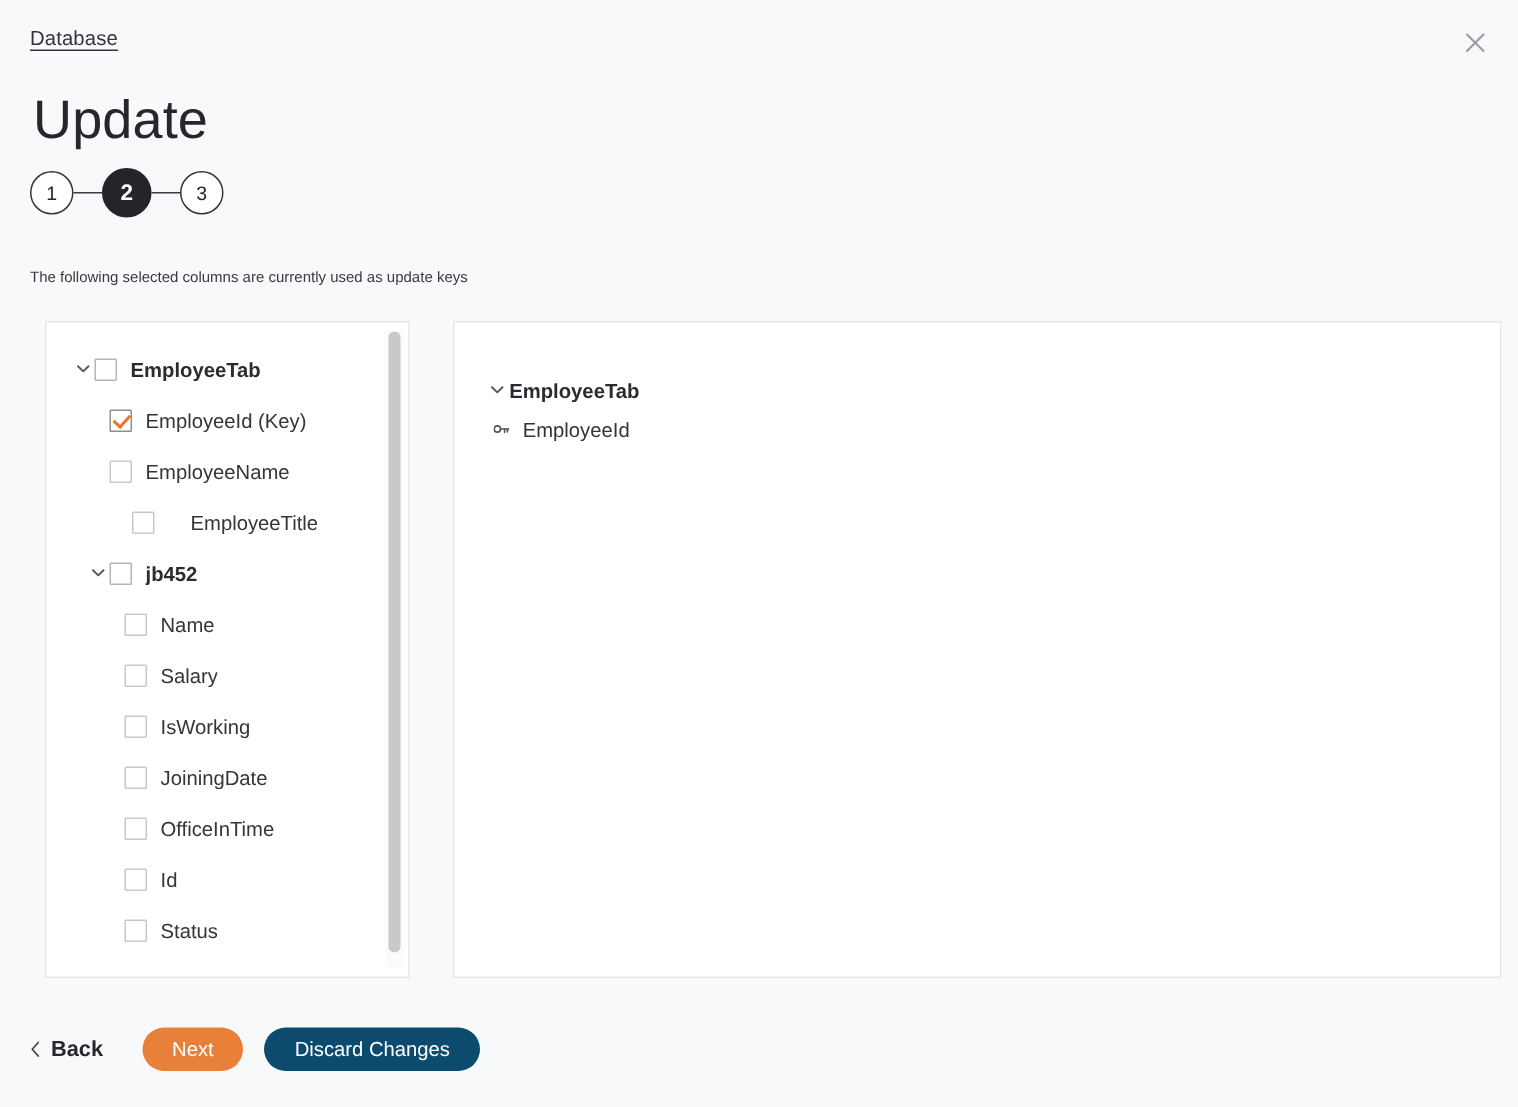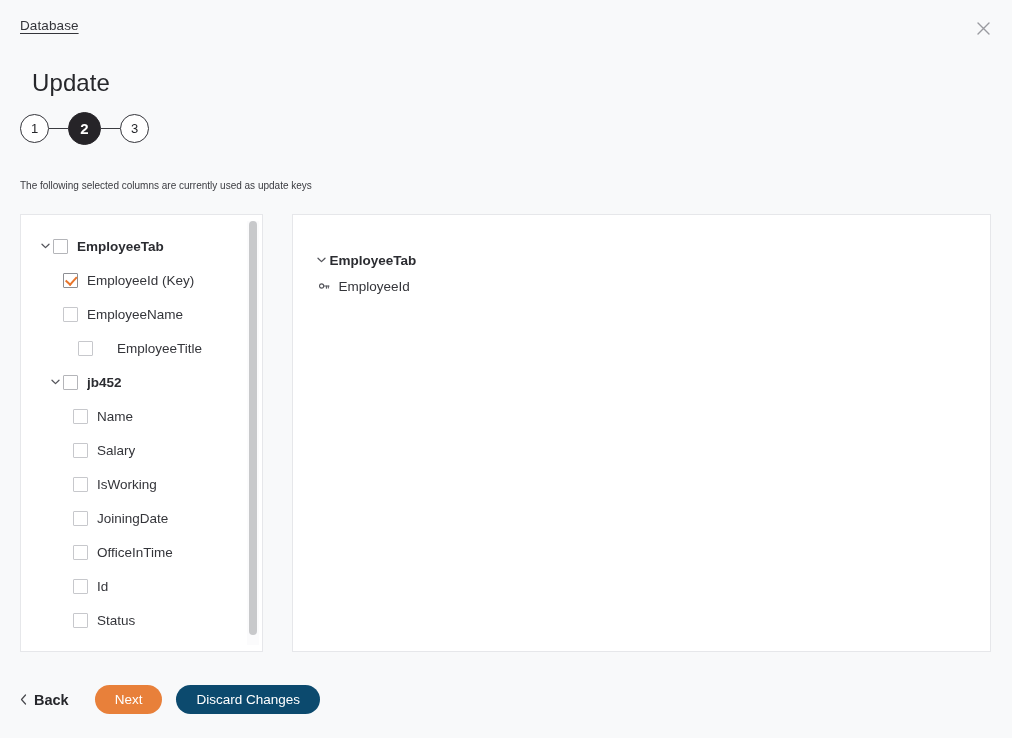--- a/index.html
+++ b/index.html
@@ -41,25 +41,25 @@
     cursor: pointer;
     color: #9a9ba0;
   }
   .close-btn svg { display: block; }
 
   
   .page-title {
     position: absolute;
     left: 20px;
     top: 57px;
-    font-size: 24px;
+    font-size: 36px;
     font-weight: 400;
     color: #26272b;
     letter-spacing: .1px;
-    margin: 12px;
+    margin: 2px;
   }
 
   
   .stepper {
     position: absolute;
     left: 20px;
     top: 112px;
     display: flex;
     align-items: center;
   }
@@ -98,21 +98,21 @@
     position: absolute;
     left: 20px;
     top: 180px;
     font-size: 10px;
     color: #3a3b40;
   }
 
   
   .panels {
     position: absolute;
-    left: 20px;
+    left: 30px;
     top: 214px;
     width: 971px;
     height: 438px;
     display: flex;
     gap: 29px;
   }
   .panel {
     background: #ffffff;
     border: 1px solid #e6e7ea;
     position: relative;

